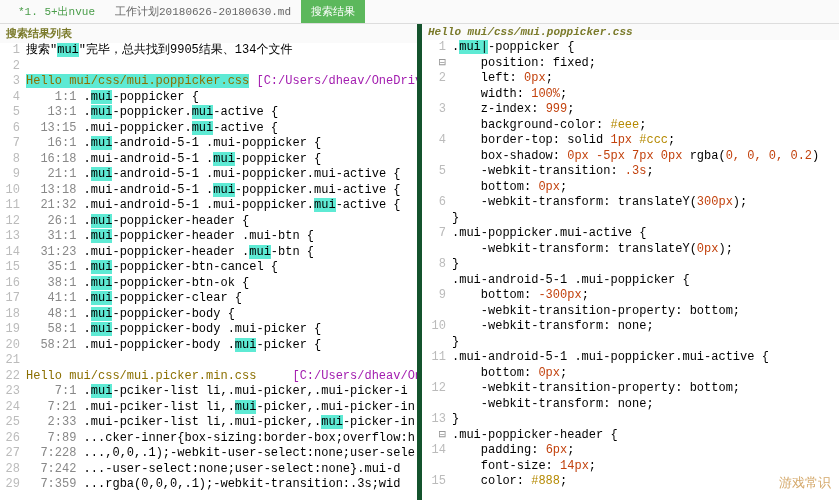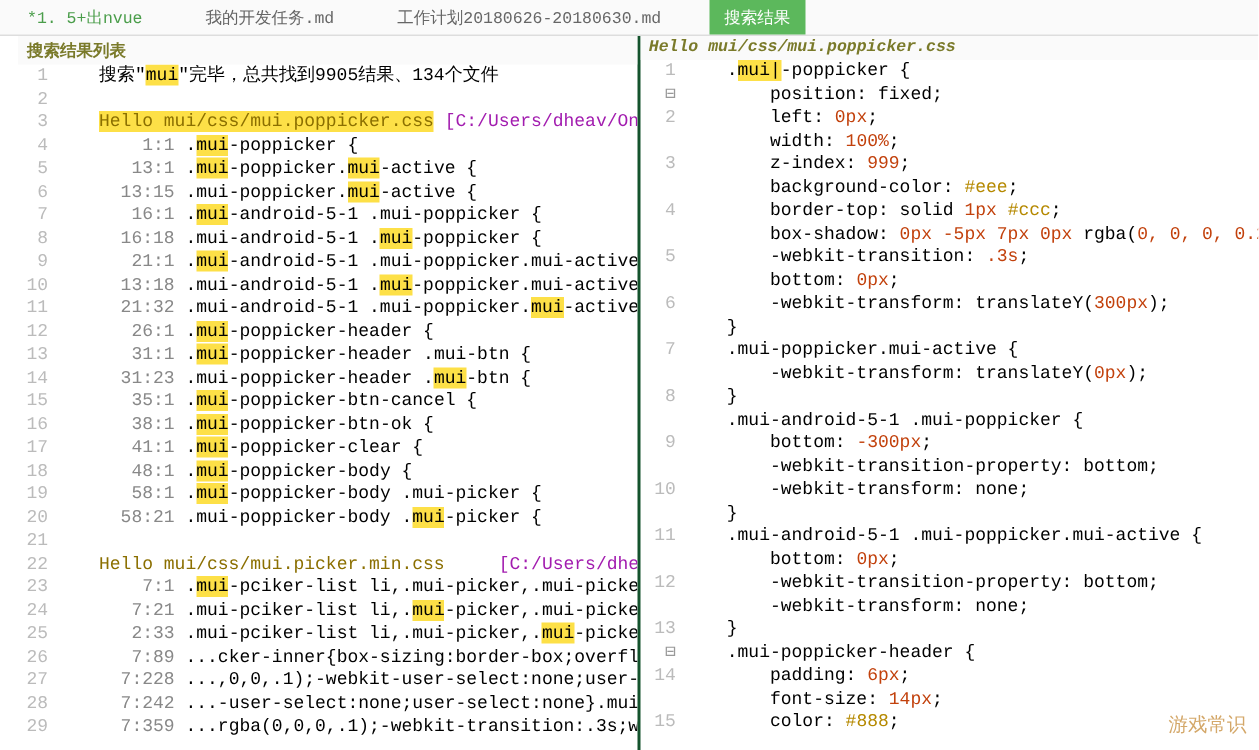--- a/index.html
+++ b/index.html
@@ -11,21 +11,20 @@
       height: 500px;
       overflow: hidden;
     }
     .tabs {
       display: flex;
       align-items: center;
       height: 24px;
       padding: 0 8px;
       border-bottom: 1px solid #ddd;
       background: #fafafa;
-      gap: 22px;
     }
     .tab {
       padding: 4px 10px;
       font-size: 11px;
       color: #666;
       cursor: pointer;
     }
     .tab-green {
       color: #4a9d4a;
     }
@@ -36,58 +35,56 @@
     .container {
       display: flex;
       height: calc(100% - 24px);
     }
     .pane {
       flex: 1;
       overflow: hidden;
       position: relative;
     }
     .pane-left {
-      border-right: 2px solid #14532d;
-      margin-left: 12px;
+      border-right: 5px solid #14532d;
     }
     .pane-header {
       font-size: 11px;
       padding: 2px 6px;
       color: #7a7a2a;
       font-weight: bold;
       background: #fafafa;
     }
     .pane-header-right {
       font-style: italic;
       color: #7a7a2a;
     }
     .code-area {
       display: flex;
       font-size: 12px;
       line-height: 15.5px;
-      gap: 28px;
     }
     .gutter {
       width: 26px;
       text-align: right;
       padding-right: 6px;
       color: #bbb;
       flex-shrink: 0;
       user-select: none;
     }
     .gutter-right {
       width: 30px;
     }
     .code-lines {
       flex: 1;
       white-space: pre;
       overflow: hidden;
     }
     .hl {
-      background: #fde047;
+      background: #5eead4;
     }
     .num { color: #c2410c; }
     .hex { color: #b58900; }
     .file-title { color: #8b6f00; font-weight: normal; }
     .file-path { color: #a21caf; text-align: center; }
     .line-ref { color: #888; }
     .fold { color: #999; display: inline-block; width: 10px; }
     .watermark {
       position: absolute;
       bottom: 8px;
@@ -96,21 +93,20 @@
       font-size: 13px;
       font-family: sans-serif;
       text-align: right;
     }
   </style>
 </head>
 <body>
 
 <div class="tabs" id="tabs">
     <span class="tab tab-green">*1. 5+出nvue</span>
-    <span class="tab">我的开发任务.md</span>
     <span class="tab">工作计划20180626-20180630.md</span>
     <span class="tab tab-active">搜索结果</span>
   </div>
 
 <div class="container">
   <div class="pane pane-left">
     <div class="pane-header">搜索结果列表</div>
     <div class="code-area">
       <div class="gutter" id="gutter-left">1
 2

